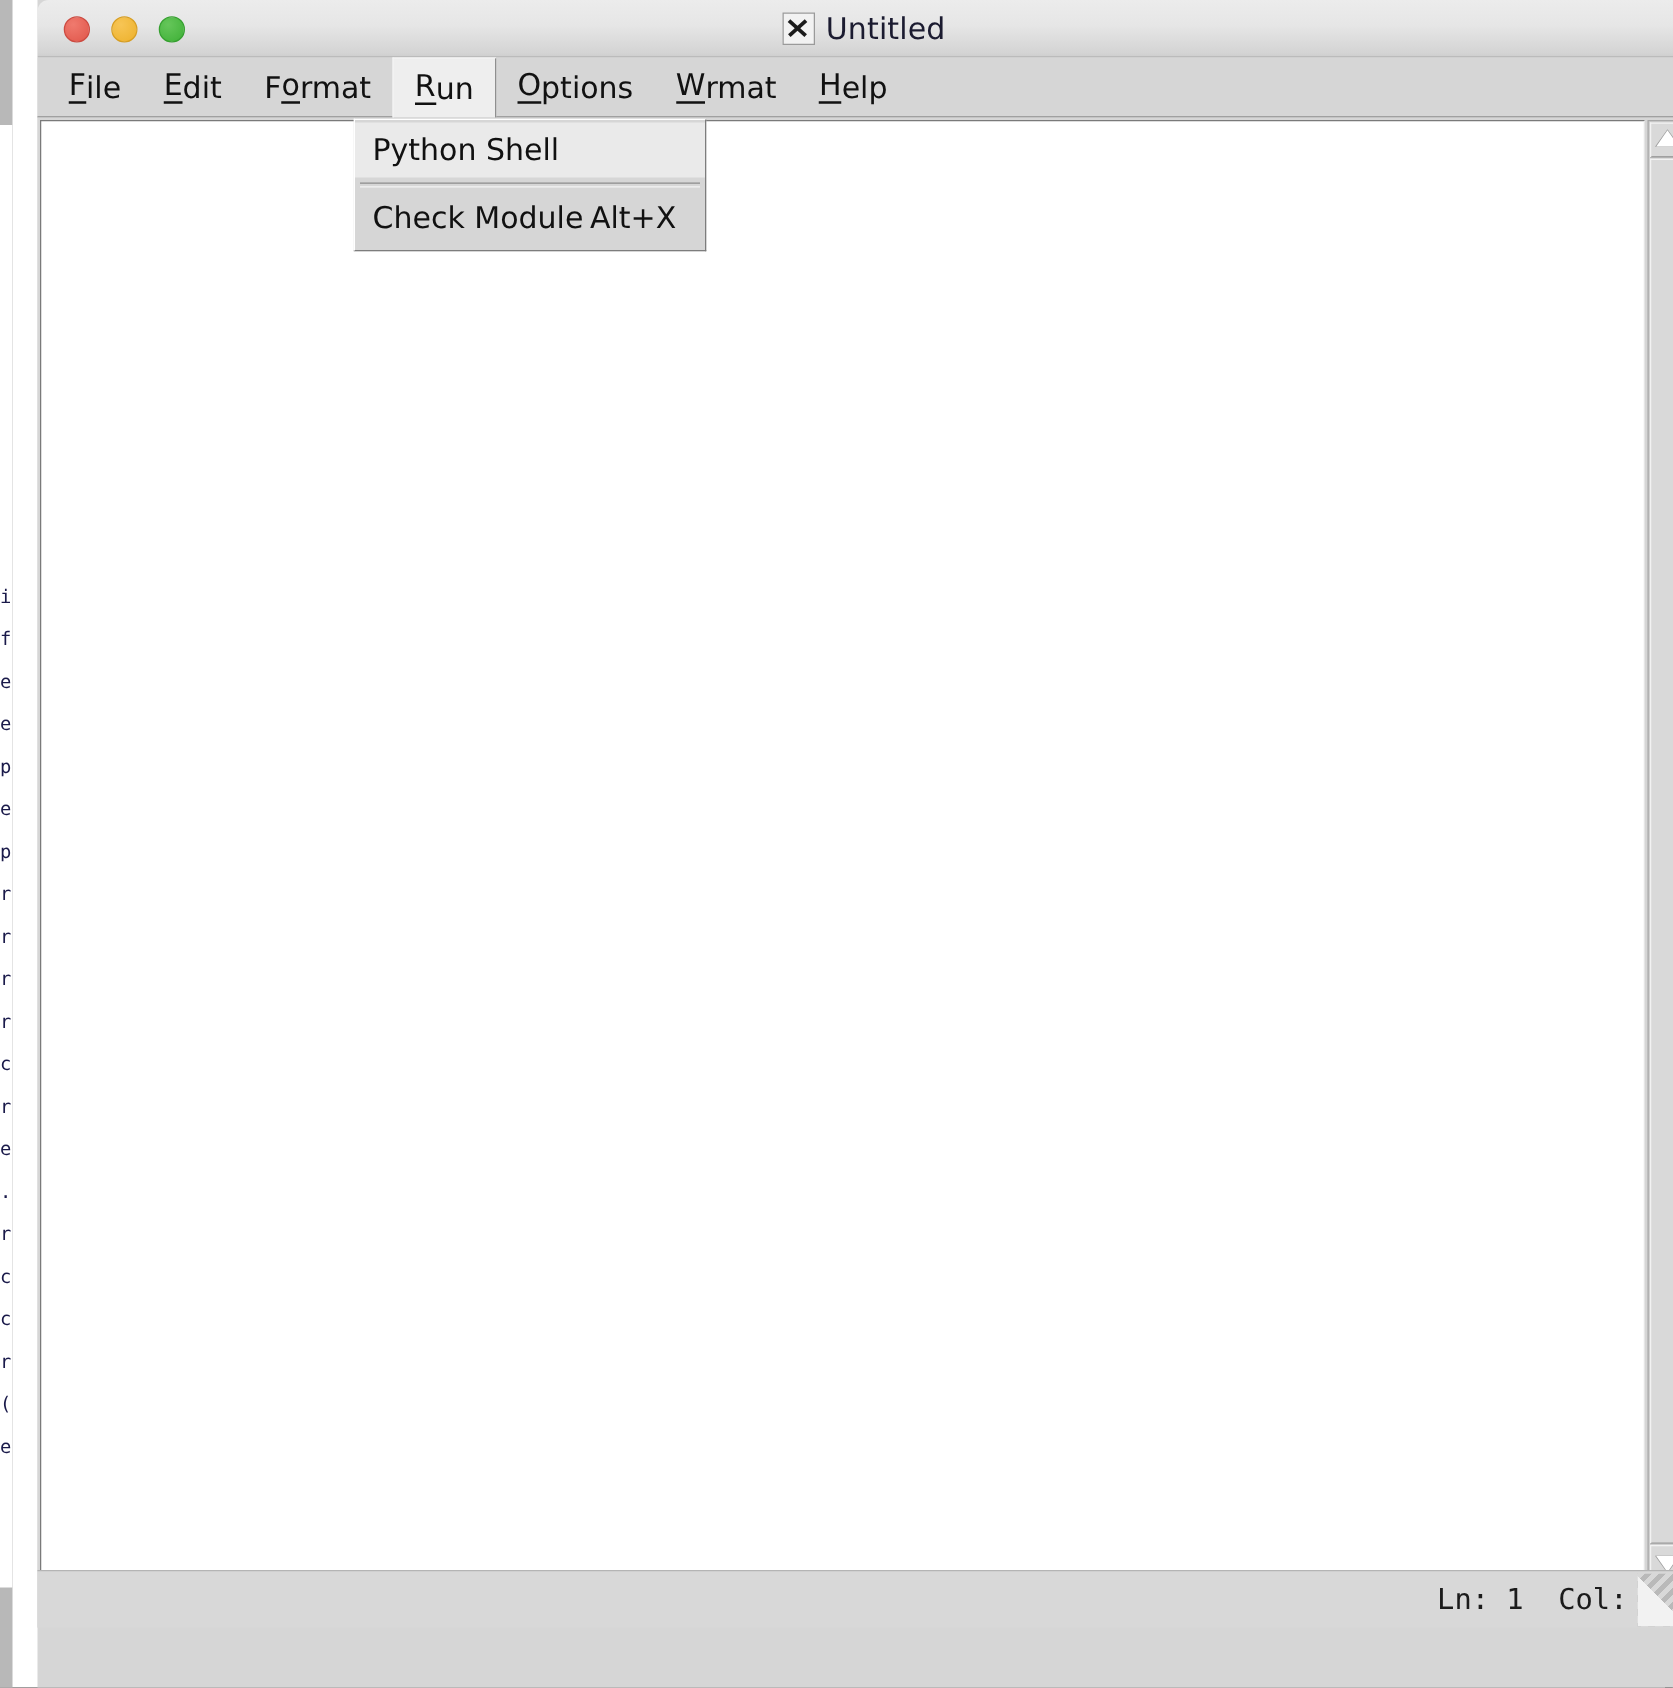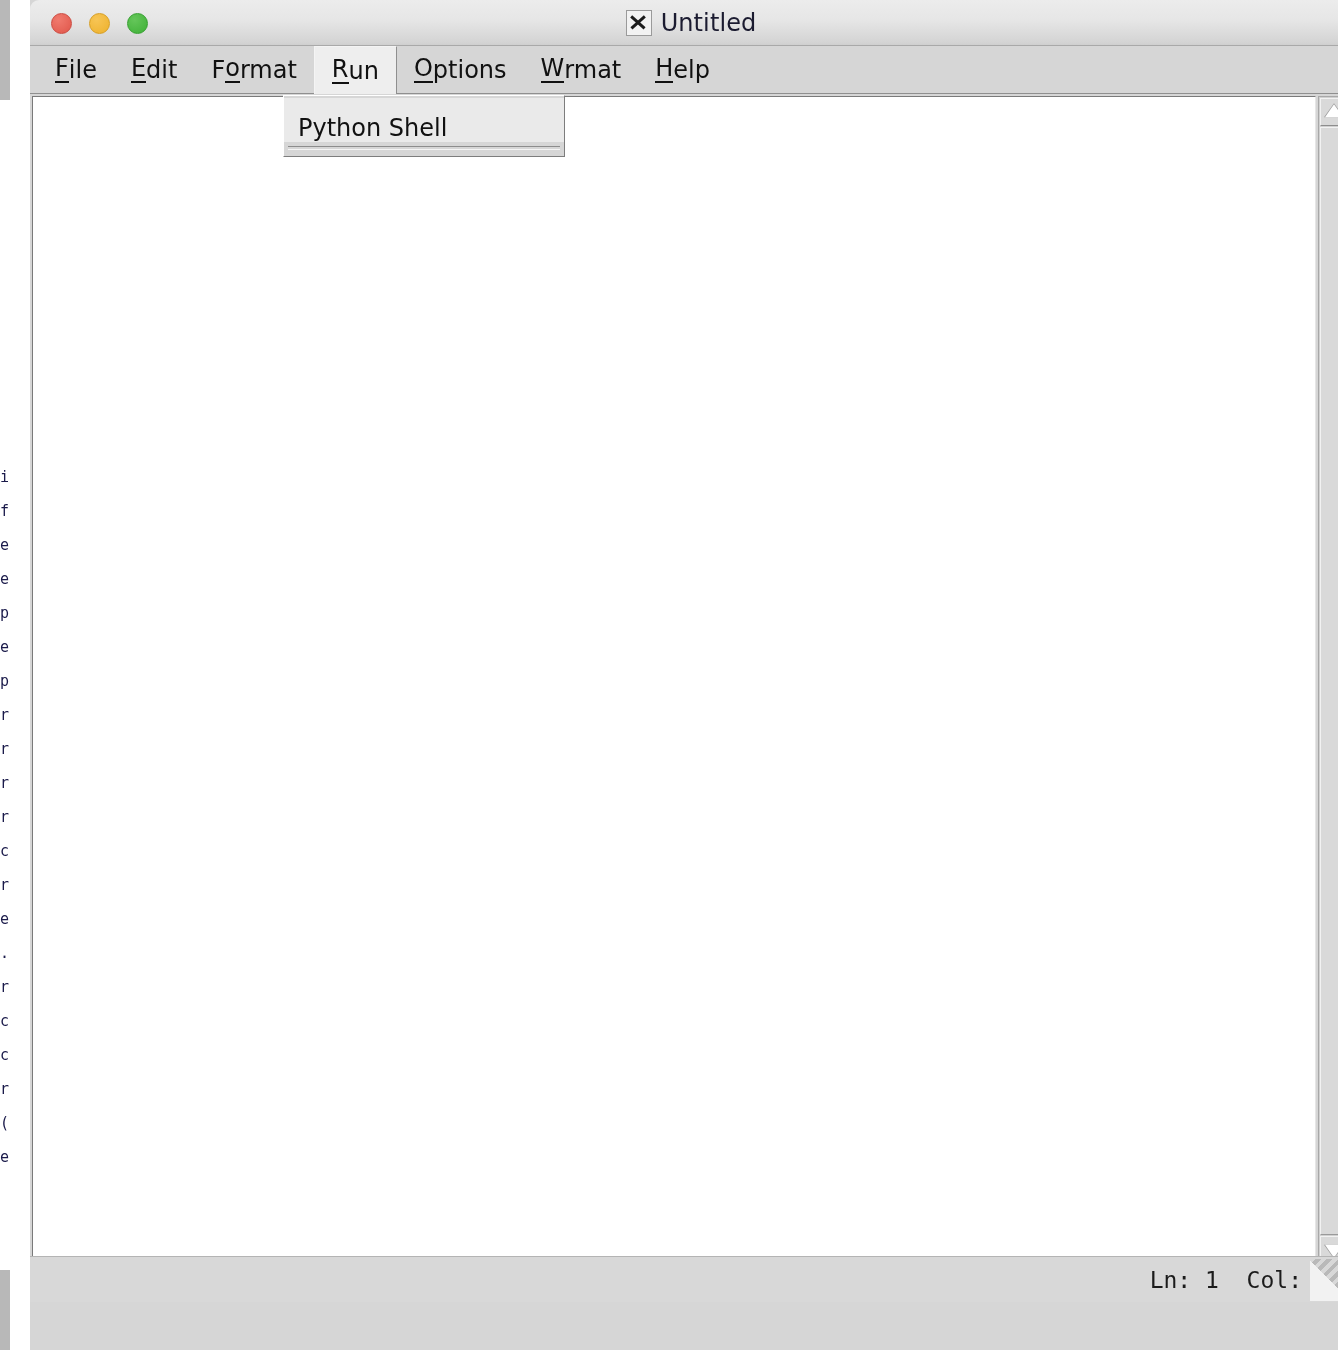--- a/index.html
+++ b/index.html
@@ -182,21 +182,21 @@
     border-right-color: #7d7d7d;
     border-bottom-color: #7d7d7d;
     z-index: 80;
     box-sizing: border-box;
     padding: 2px 0 4px 0;
   }
   .dd-item {
     position: relative;
     height: 44px;
     display: flex;
-    align-items: flex-end;
+    align-items: center;
     font-size: 24px;
     color: #111;
     padding: 0 14px;
     cursor: default;
     box-sizing: border-box;
   }
   .dd-item.highlight {
     background: #eaeaea;
   }
   .dd-item .dd-label { flex: 1 1 auto; white-space: nowrap; }
@@ -438,20 +438,24 @@
           <span>elp</span>
         </div>
       </div>
 
     <div id="dropdown">
         <div class="dd-item highlight">
           <span class="dd-label">Python Shell</span>
           <span class="dd-accel"></span>
         </div>
         <div class="dd-sep"></div>
+        <div class="dd-item">
+          <span class="dd-label">Check Module</span>
+          <span class="dd-accel">Alt+X</span>
+        </div>
       </div>
 
     <div id="body-area">
 
       <div id="text-area">
         <div id="caret"></div>
       </div>
 
       <div id="vscroll">
         <div class="sb-btn up">

